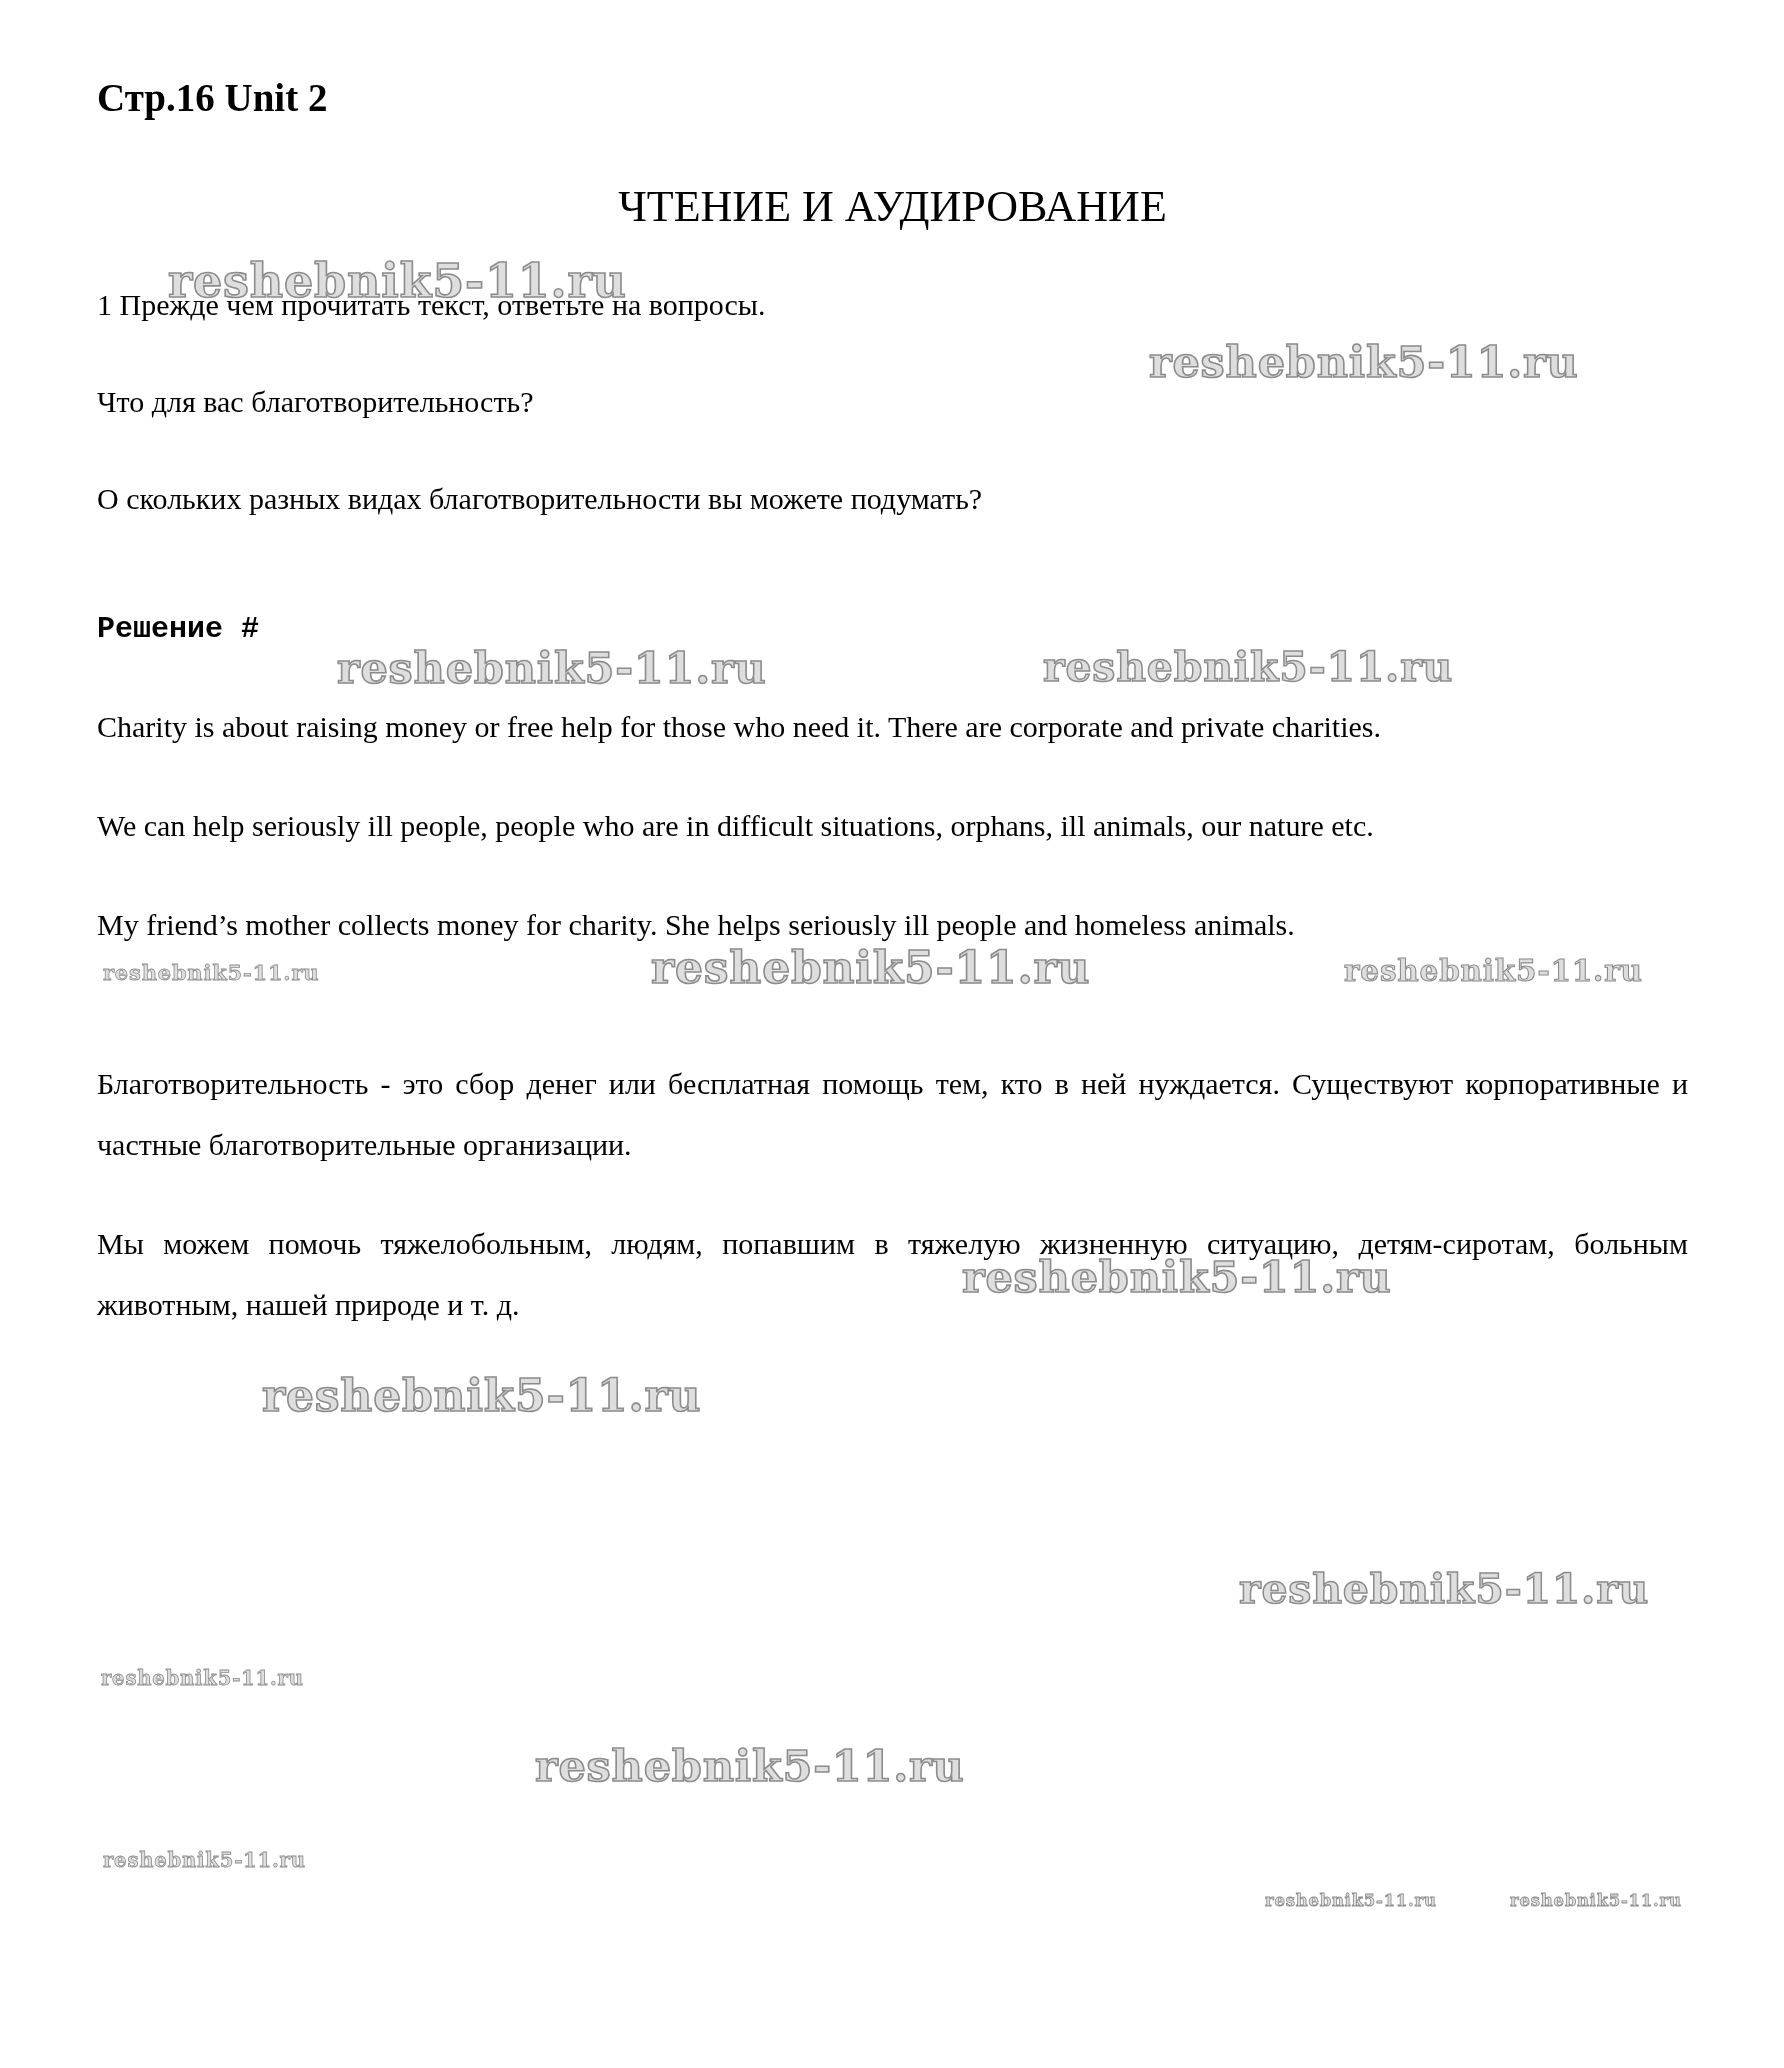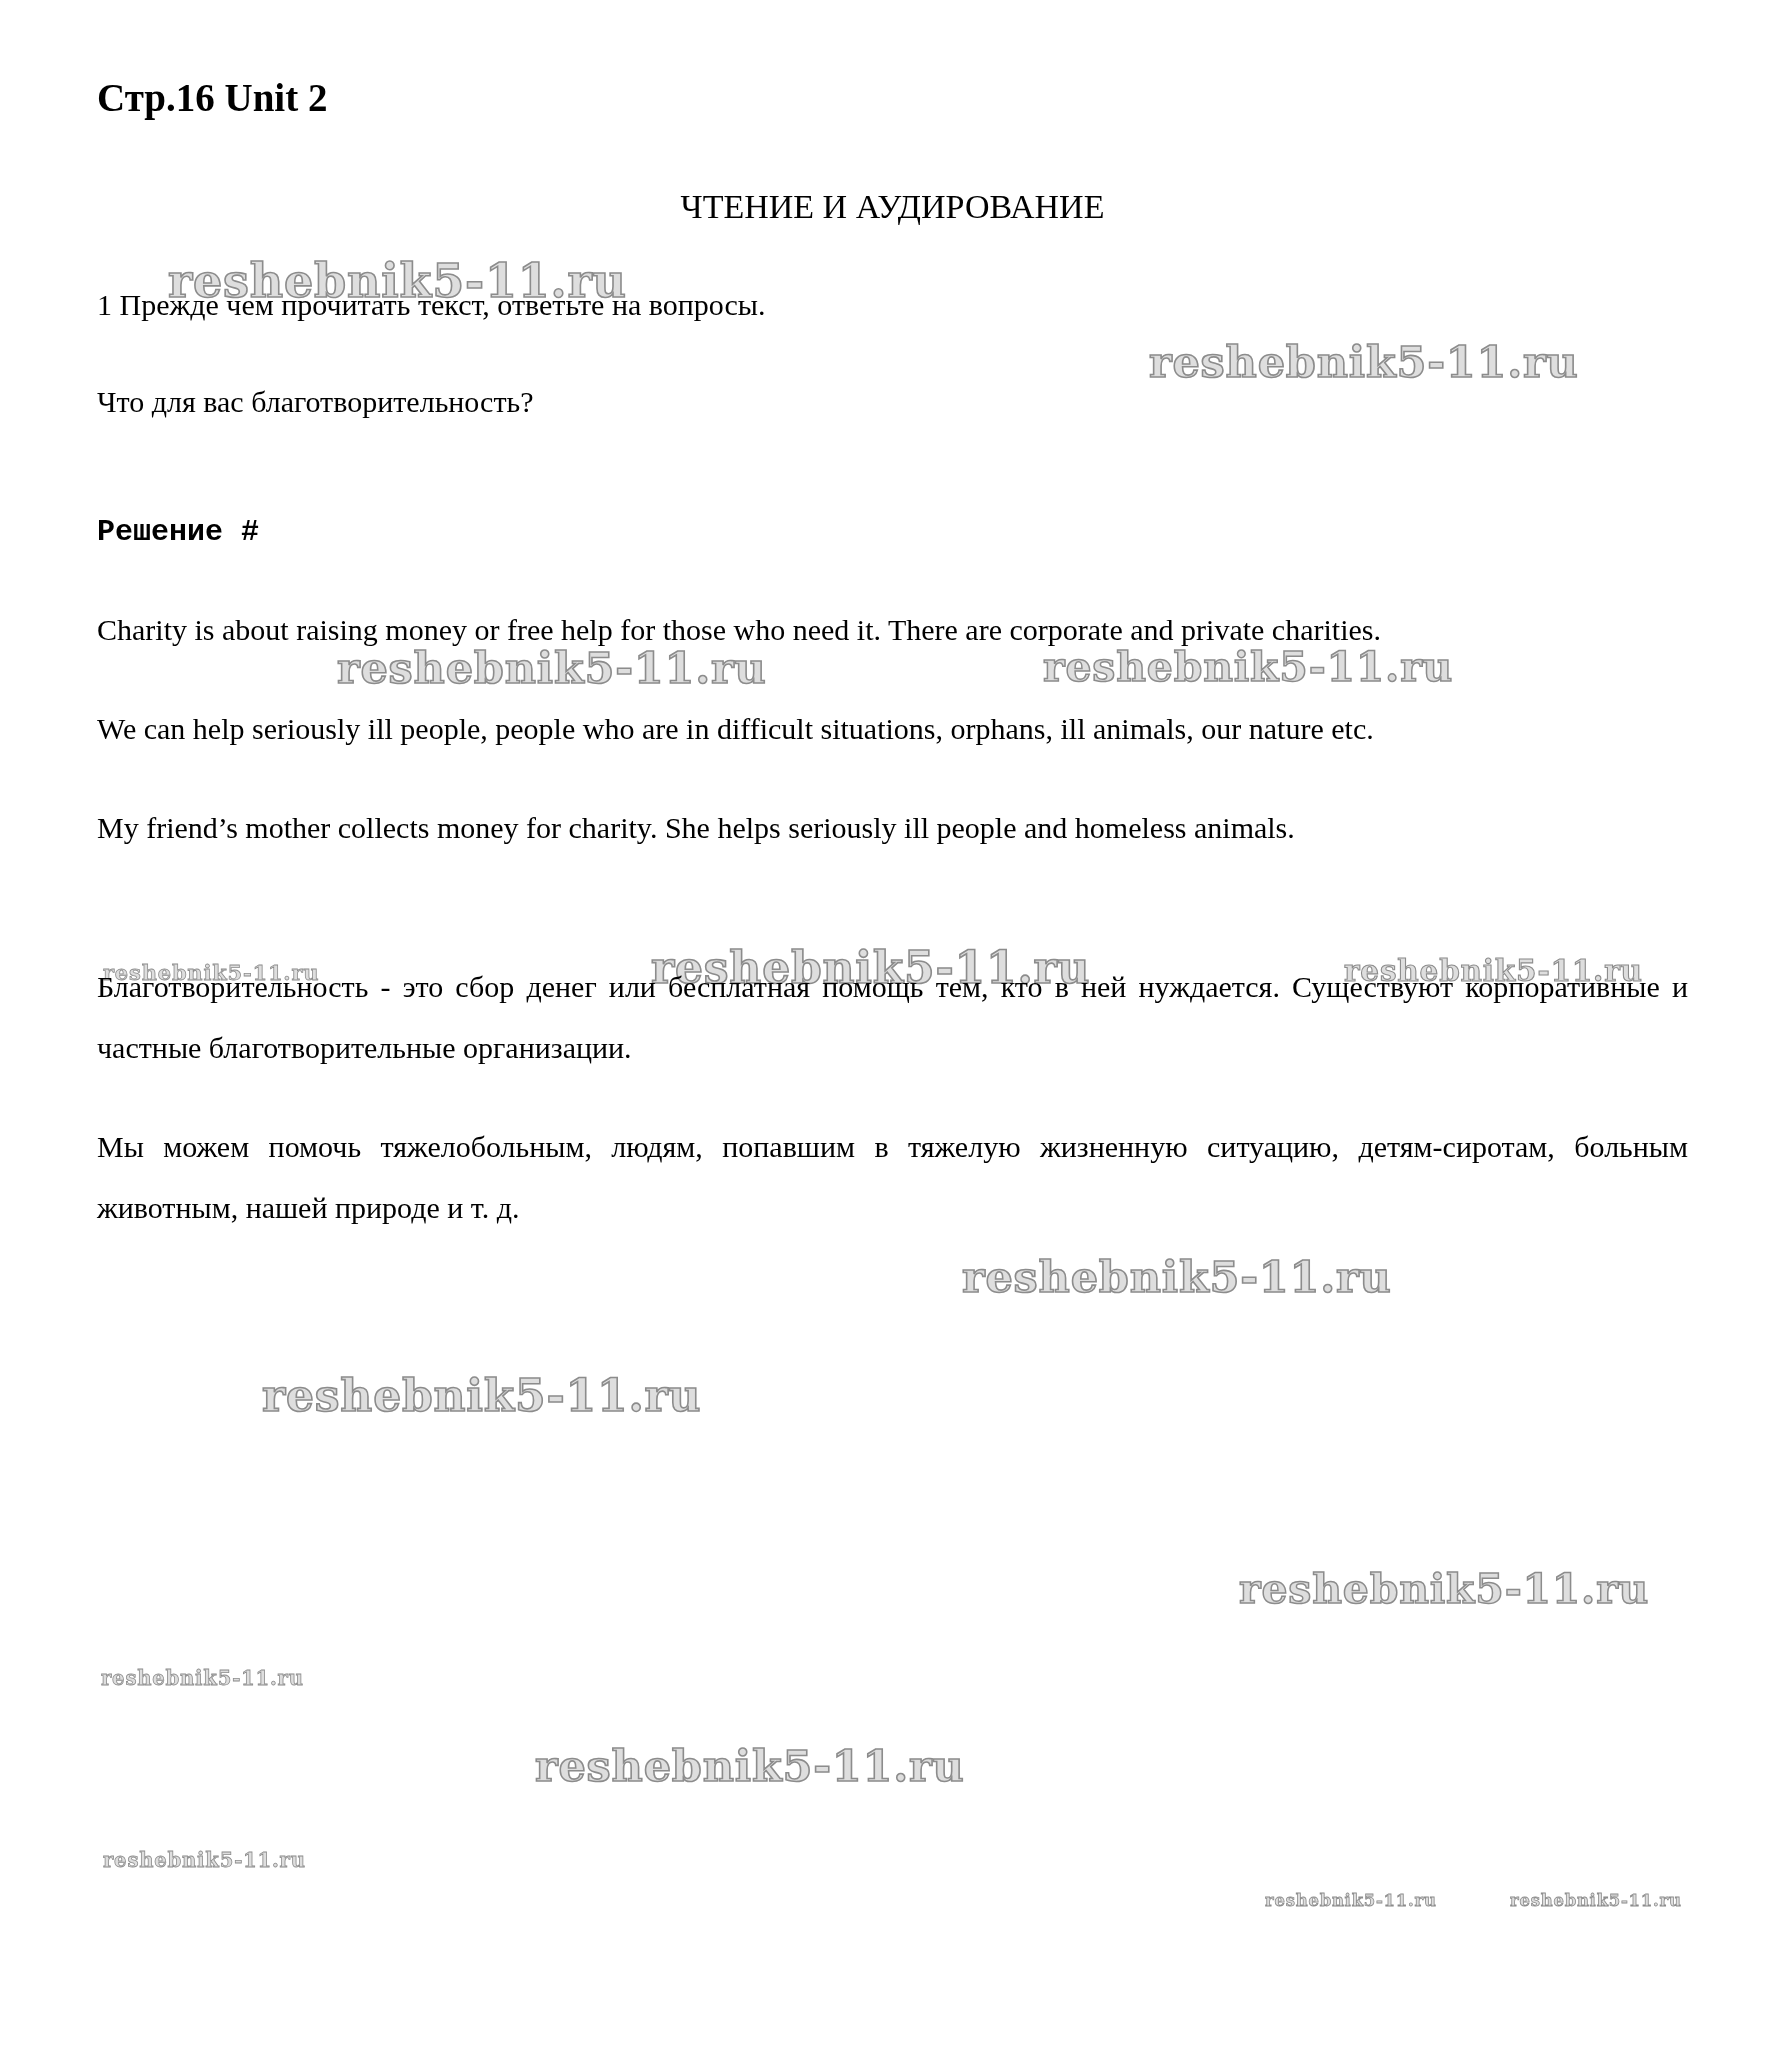--- a/index.html
+++ b/index.html
@@ -26,21 +26,21 @@
     position: relative;
     z-index: 2;
   }
   h1.header {
     font-size: 39px;
     line-height: 52px;
     font-weight: bold;
     margin: 0 0 57px 0;
   }
   .title {
-    font-size: 34px;
+    font-size: 44px;
     line-height: 52px;
     text-align: center;
     margin: 0 0 41px 0;
   }
   p {
     font-size: 30px;
     line-height: 61px;
     margin: 0 0 36px 0;
   }
   p.body-par {
@@ -101,20 +101,21 @@
   <div class="content">
 
     <h1 class="header">Стр.16 Unit 2</h1>
 
     <div class="title">ЧТЕНИЕ И АУДИРОВАНИЕ</div>
 
     <p class="task">1 Прежде чем прочитать текст, ответьте на вопросы.</p>
 
     <p>Что для вас благотворительность?</p>
 
+    <p>О скольких разных видах благотворительности вы можете подумать?</p>
 
 
     <p class="solution">Решение #</p>
 
     <p class="body-par just">Charity is about raising money or free help for those who need it. There are corporate and private charities.</p>
 
     <p class="body-par just">We can help seriously ill people, people who are in difficult situations, orphans, ill animals, our nature etc.</p>
 
     <p class="body-par just">My friend’s mother collects money for charity. She helps seriously ill people and homeless animals.</p>
 

